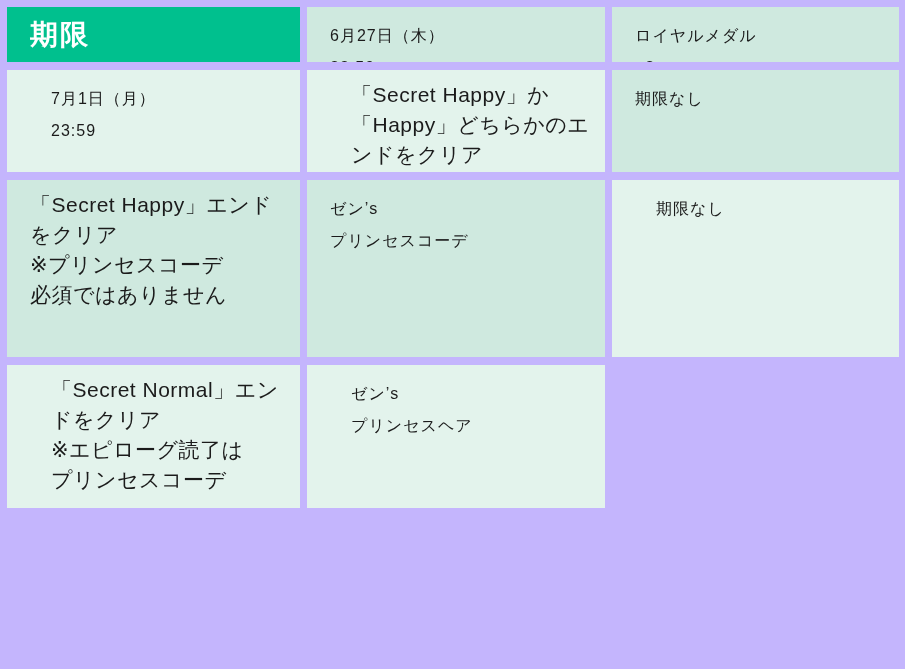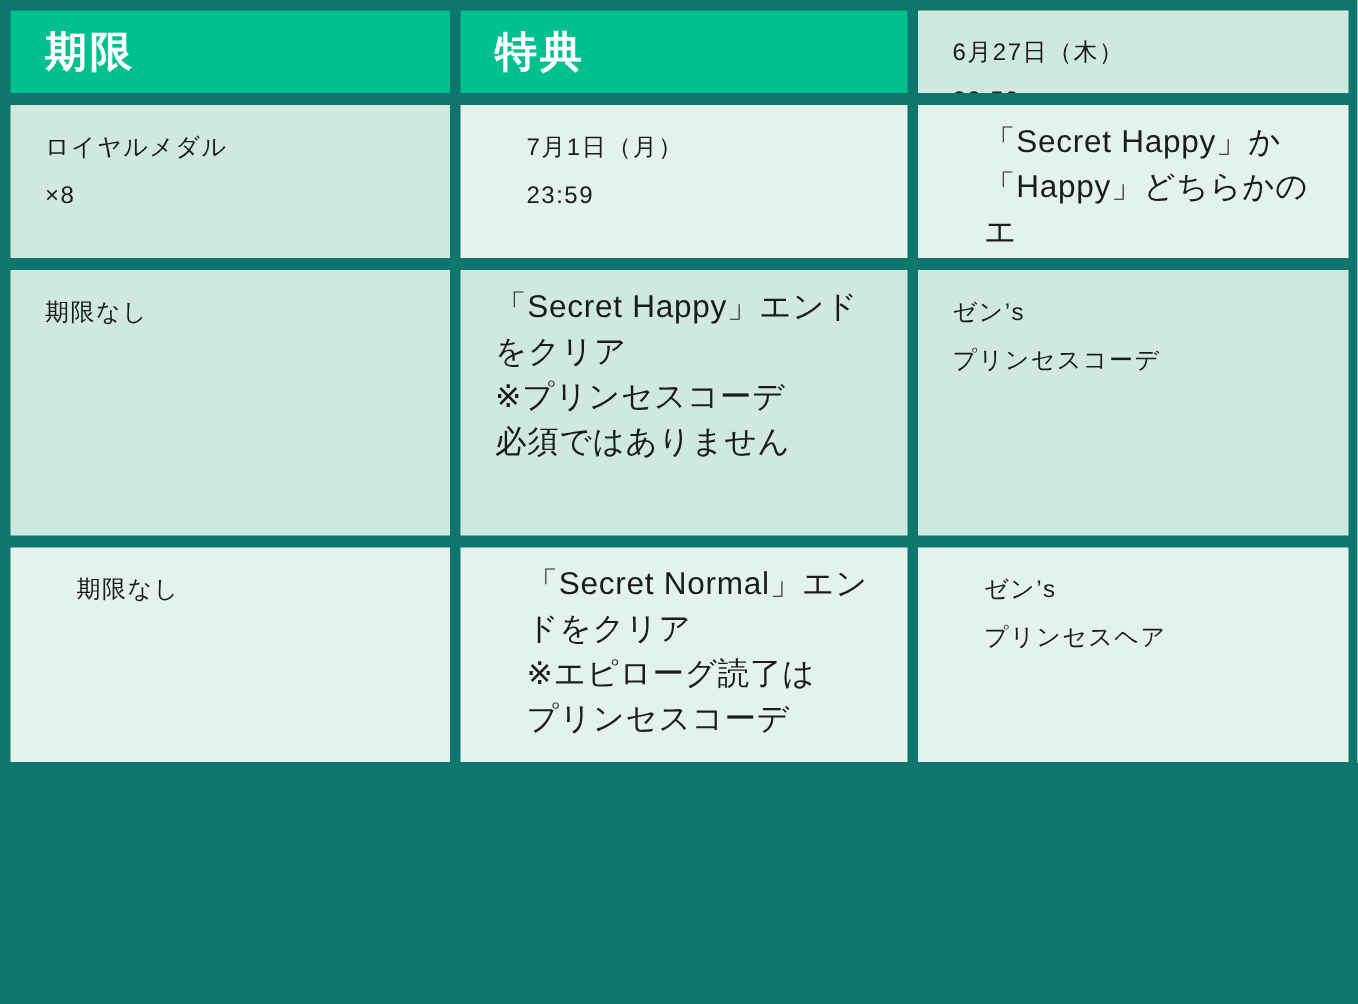--- a/index.html
+++ b/index.html
@@ -5,21 +5,21 @@
   html, body {
     margin: 0;
     padding: 0;
     background: #ffffff;
     font-family: "Liberation Sans", "DejaVu Sans", sans-serif;
   }
   .page {
     position: relative;
     width: 905px;
     height: 669px;
-    background: #0f766e;
+    background: #c4b5fd;
     overflow: hidden;
   }
   .reward-table {
     display: grid;
     grid-template-columns: 293px 298px 287px;
     grid-template-rows: 55px 102px 177px 143px 146px;
     column-gap: 7px;
     row-gap: 8px;
     padding: 7px 6px 7px 7px;
   }
@@ -54,21 +54,20 @@
     letter-spacing: 0.5px;
   }
 </style>
 </head>
 <body>
 
 <div class="page">
   <div class="reward-table">
 
     <div class="cell header-cell">期限</div>
-    <div class="cell header-cell">特典</div>
 
     <div class="cell body-cell row-dark">6月27日（木）
 23:59</div>
     <div class="cell body-cell row-dark">ロイヤルメダル
 ×8</div>
 
     <div class="cell body-cell row-light">7月1日（月）
 23:59</div>
     <div class="cell body-cell row-light small-text">「Secret Happy」か
 「Happy」どちらかのエ

